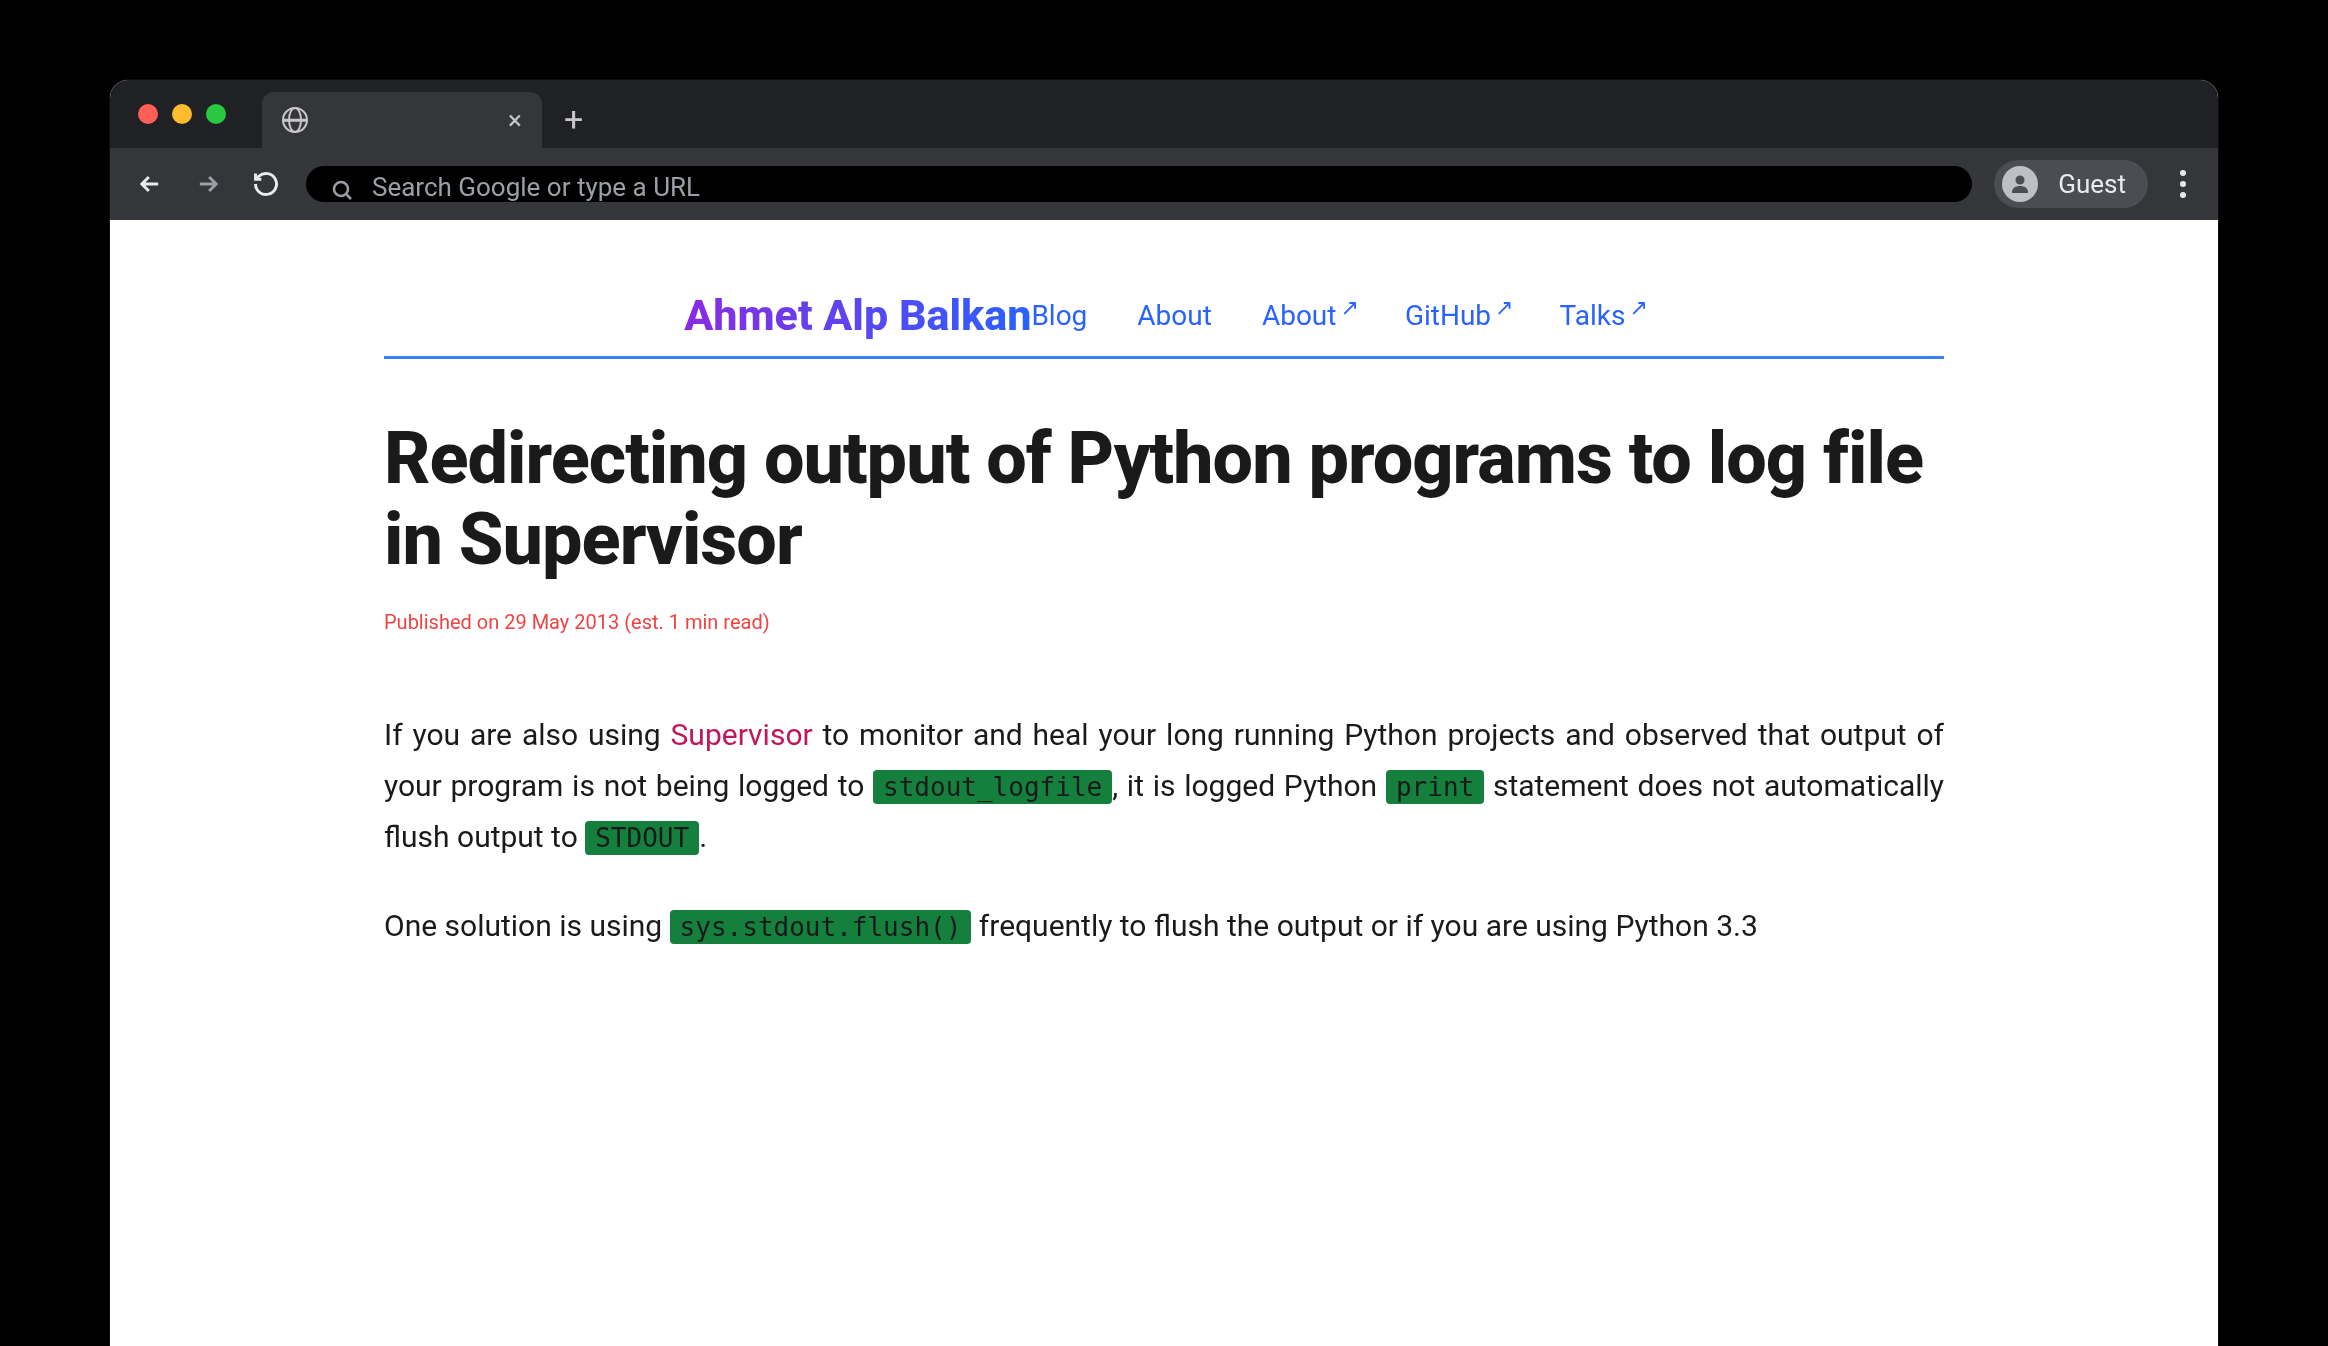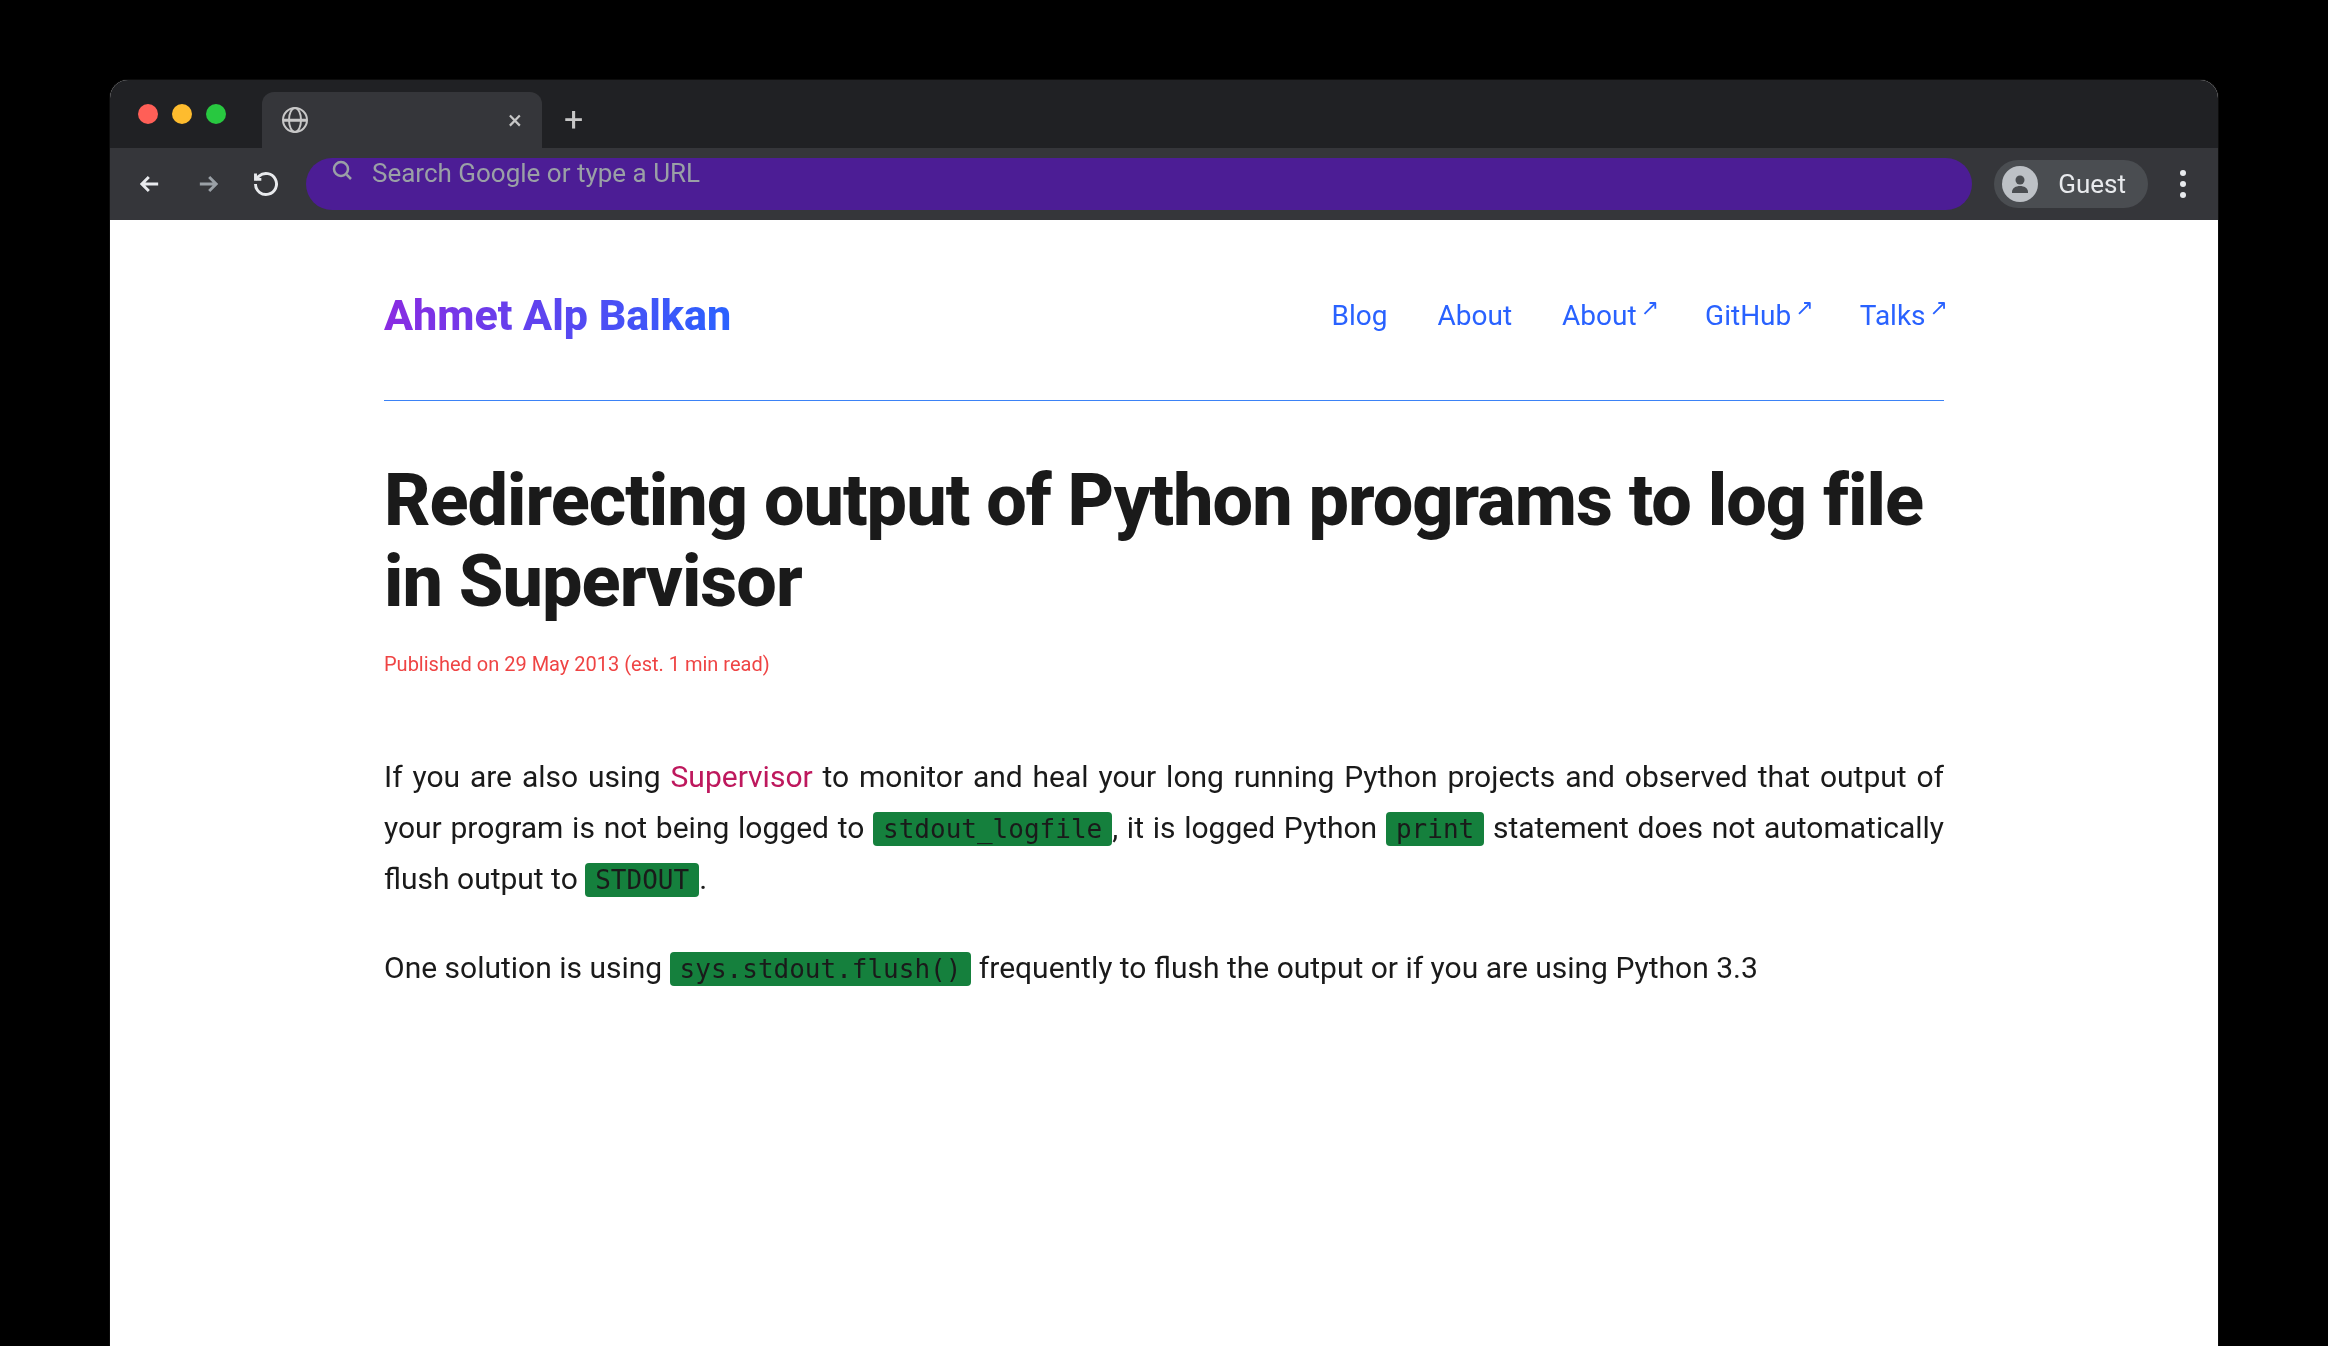--- a/index.html
+++ b/index.html
@@ -72,25 +72,25 @@
 }
 .nav-btn {
   color: #9aa0a6;
   display:flex;align-items:center;justify-content:center;
   width:36px;height:36px;
 }
 .nav-btn.enabled { color: #e8eaed; }
 .nav-btn svg { width:28px; height:28px; }
 .omnibox {
   flex: 1;
-  background: #4c1d95;
+  background: #000000;
   border-radius: 36px;
-  height: 52px;
-  display: flex;
-  align-items: flex-start;
+  height: 36px;
+  display: flex;
+  align-items: flex-end;
   padding: 0 24px;
   gap: 18px;
 }
 .omnibox svg { width:24px; height:24px; color:#9aa0a6; }
 .omnibox .ph { color:#9aa0a6; font-size:26px; }
 .guest-chip {
   background: #4a4d51;
   border-radius: 30px;
   height: 48px;
   display:flex;align-items:center;
@@ -113,23 +113,23 @@
   padding: 70px 0 0 0;
 }
 .container {
   max-width: 1600px;
   margin: 0 auto;
   padding: 0 20px;
 }
 .site-header {
   display:flex;
   align-items:center;
-  justify-content:space-between;
-  padding-bottom: 60px;
-  border-bottom: 1px solid #3b82f6;
+  justify-content:center;
+  padding-bottom: 16px;
+  border-bottom: 3px solid #3b82f6;
 }
 .site-title {
   font-size: 43px;
   font-weight: 800;
   background: linear-gradient(90deg, #8a2be2 0%, #2962ff 100%);
   -webkit-background-clip: text;
   background-clip: text;
   color: transparent;
 }
 .site-nav { display:flex; gap:50px; }

